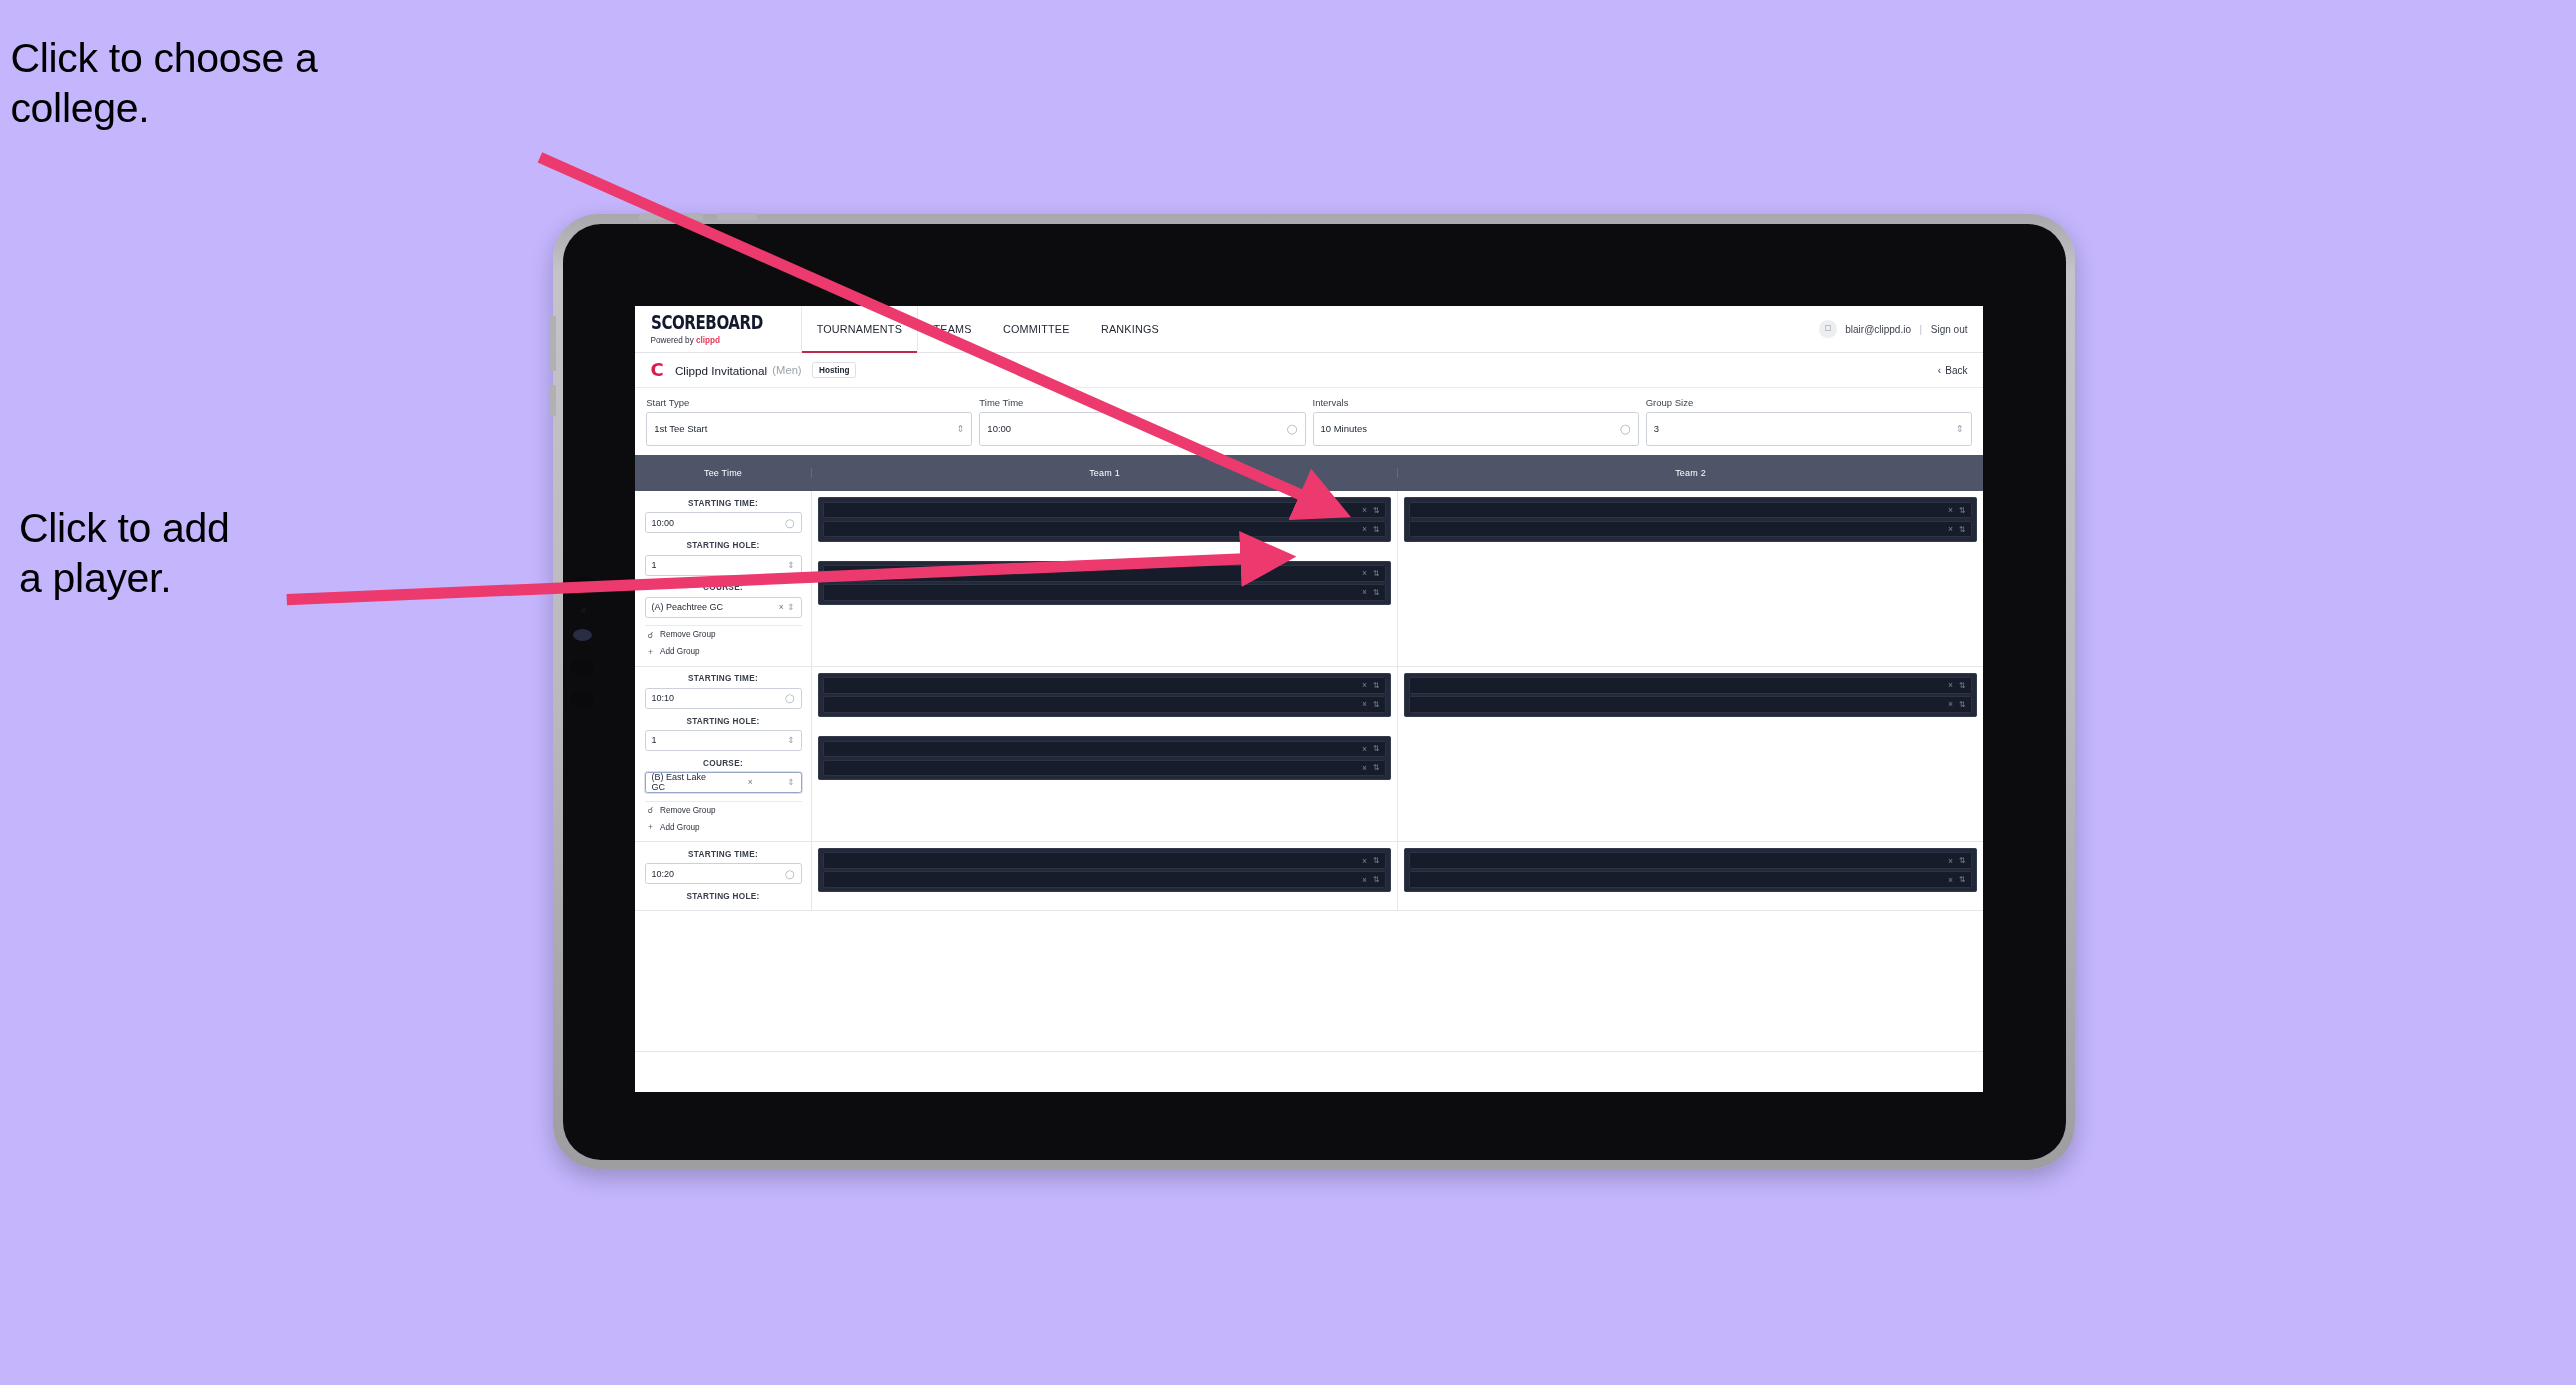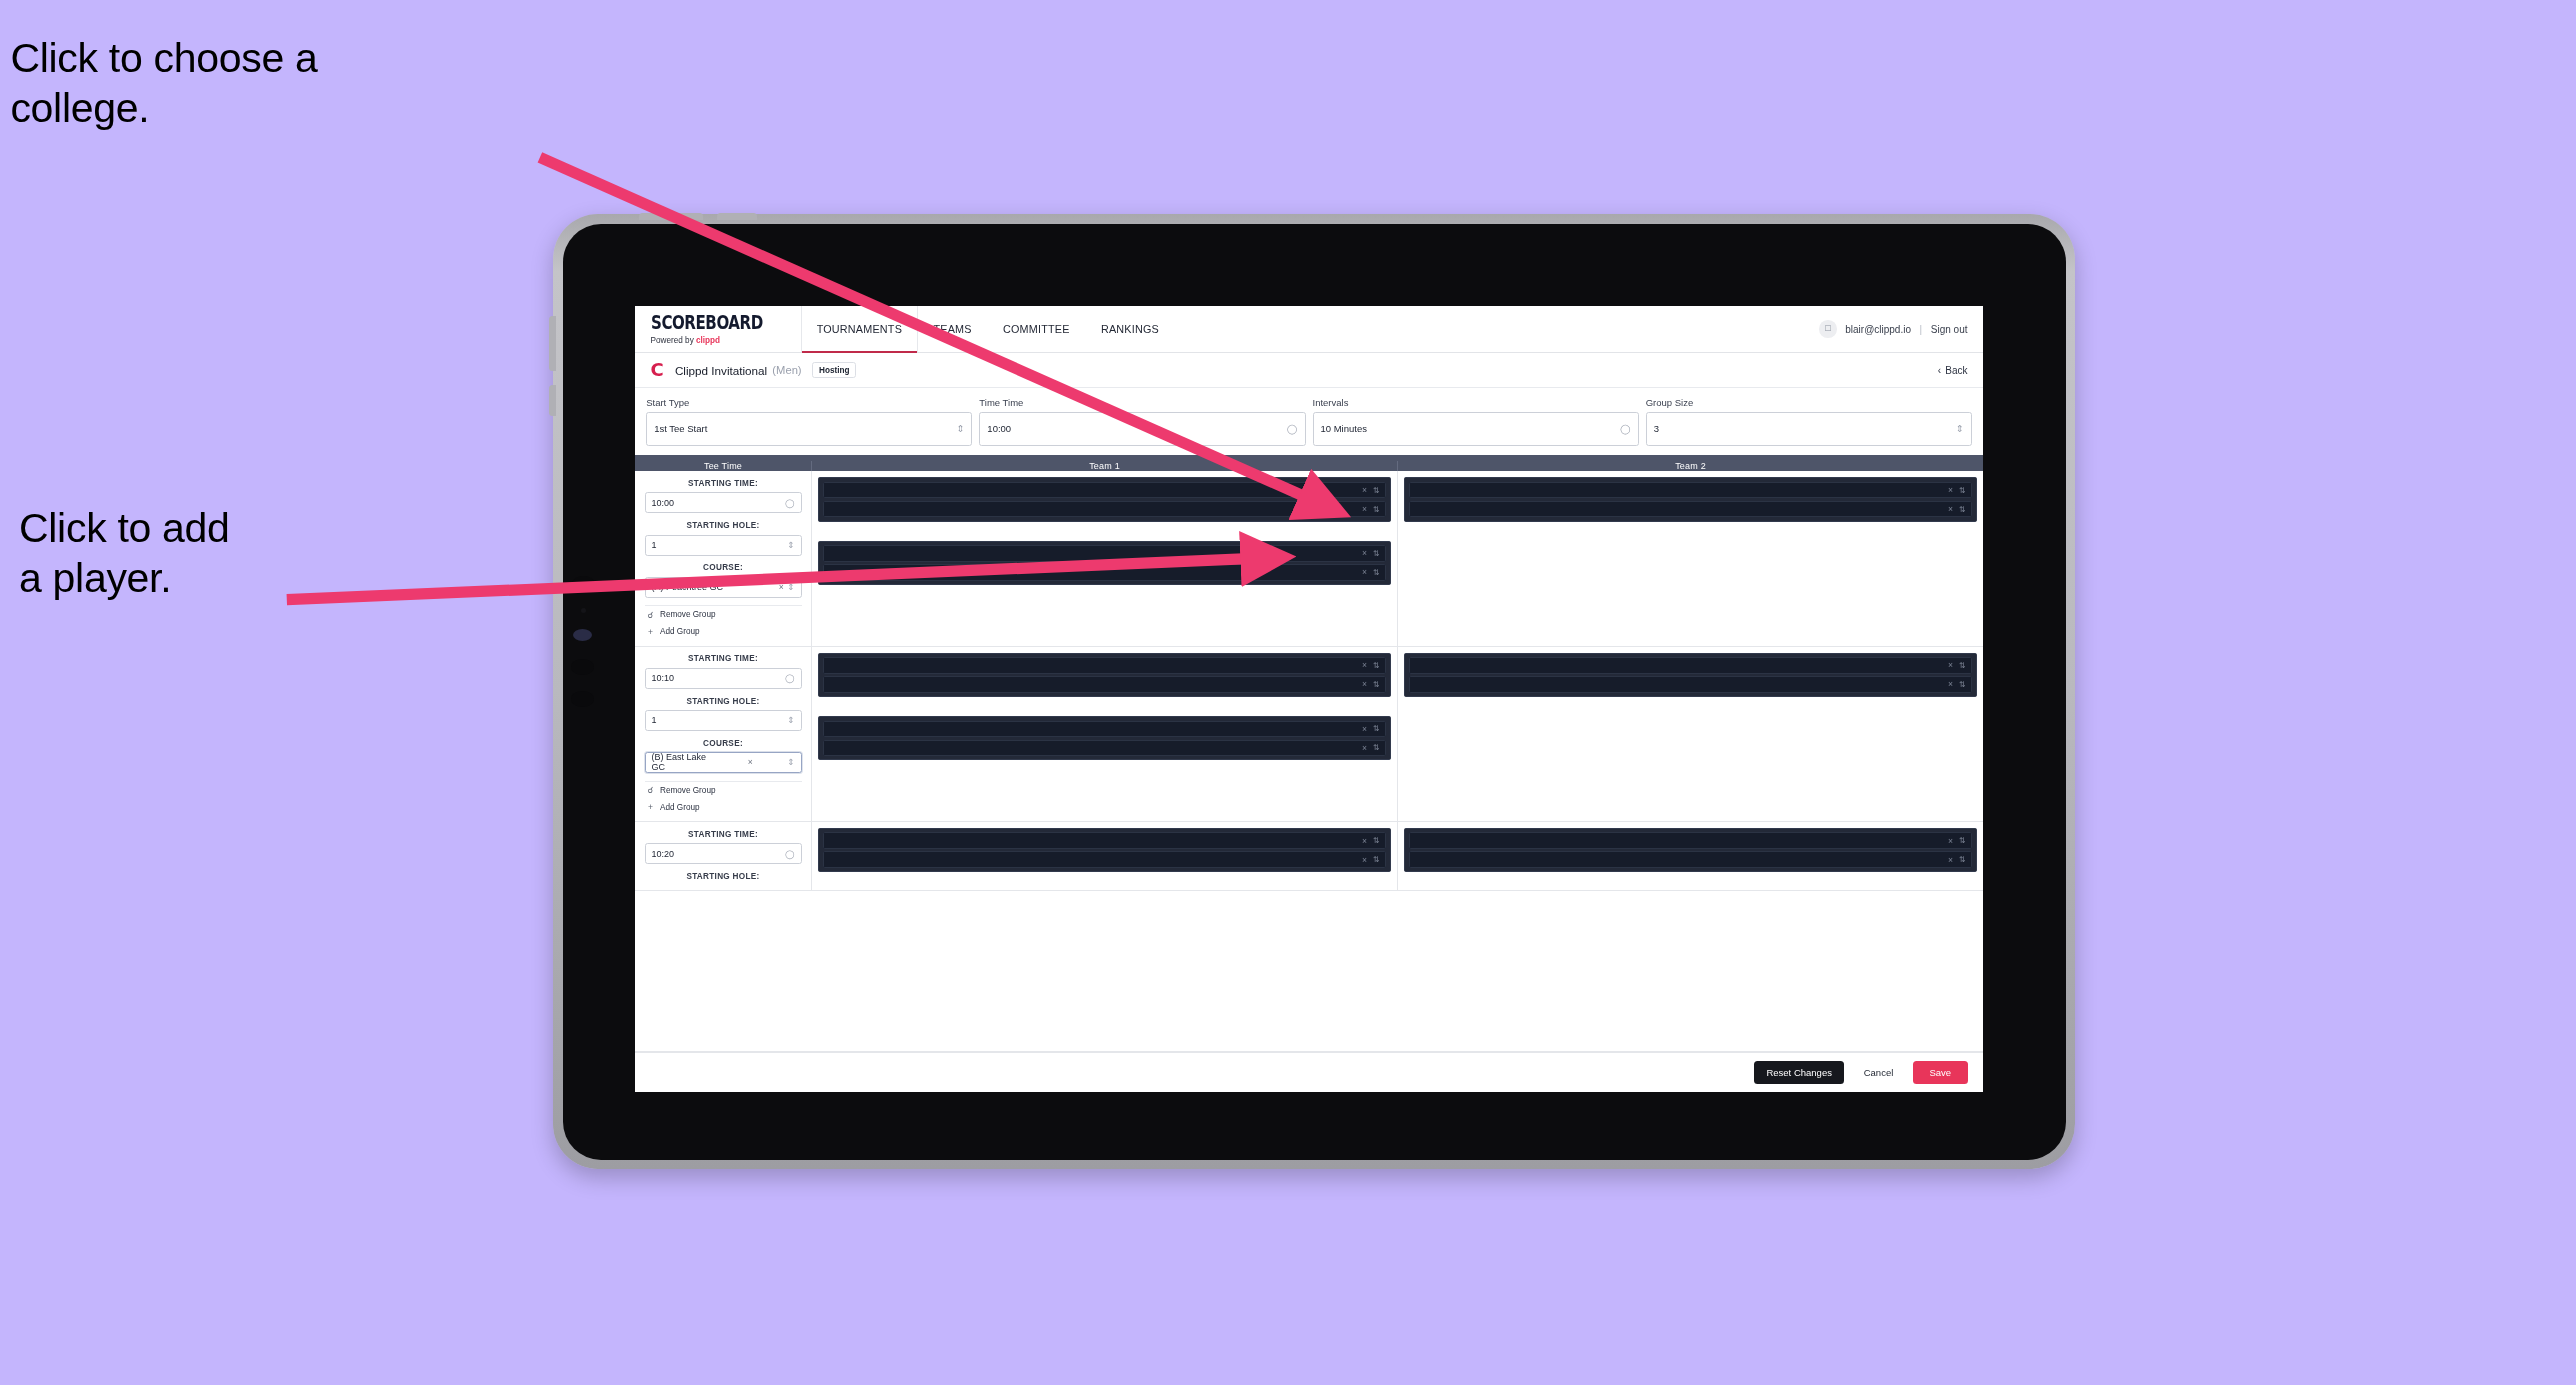--- a/index.html
+++ b/index.html
@@ -97,21 +97,21 @@
   
   .controls { display:flex; gap:7px; padding:8.6px 11.2px 9.5px 11.2px; background:#fff; }
   .ctrl { flex:1; }
   .ctrl-label { font-size:9.5px; color:#3b4150; margin-bottom:4.3px; }
   .ctrl-box { height:21.6px; border:0.9px solid #ccd0d8; border-radius:2.6px; background:#fff;
               display:flex; align-items:center; padding:16px 7px; font-size:9.5px; color:#1c2230; }
   .ctrl-val { flex:1; }
   .ctrl-ico { color:#9aa0ad; font-size:9.5px; display:flex; align-items:center; }
 
   
-  .thead { display:flex; background:#4e5569; color:#fff; height:16px; align-items:flex-end; }
+  .thead { display:flex; background:#4e5569; color:#fff; height:36px; align-items:center; }
   .th { display:flex; align-items:center; justify-content:center; font-size:9px; letter-spacing:0.2px; }
   .th-tee { width:177px; border-right:0.9px solid #646b80; }
   .th-t1  { flex:1; border-right:0.9px solid #646b80; }
   .th-t2  { flex:1; }
 
   
   .tbody { background:#fff; }
   .trow { display:flex; border-bottom:0.9px solid #e4e6ea; align-items:stretch; }
   .cell-tee { width:177px; border-right:0.9px solid #e4e6ea; padding:7.8px 9.5px 5.2px 9.5px;
               display:flex; flex-direction:column; }
@@ -425,25 +425,20 @@
                 <span class="pslot-x">×</span>
                 <span class="pslot-step">⇅</span>
               </div>
             </div>
           </div>
         </div>
       </div>
 
     <div class="scrollfade"></div>
 
-    <div class="footer">
-      <div class="btn btn-reset">Reset Changes</div>
-      <div class="btn btn-cancel">Cancel</div>
-      <div class="btn btn-save">Save</div>
-    </div>
 
   </div>
 
   <svg class="arrow-svg" viewBox="0 0 2982 1604">
     <defs>
       <marker id="ah" markerWidth="5" markerHeight="5" refX="3.4" refY="2.5" orient="auto">
         <path d="M0,0 L5,2.5 L0,5 z" fill="#ed3a6e"></path>
       </marker>
     </defs>
     <line x1="625" y1="182" x2="1545" y2="590" stroke="#ed3a6e" stroke-width="13" marker-end="url(#ah)"></line>

